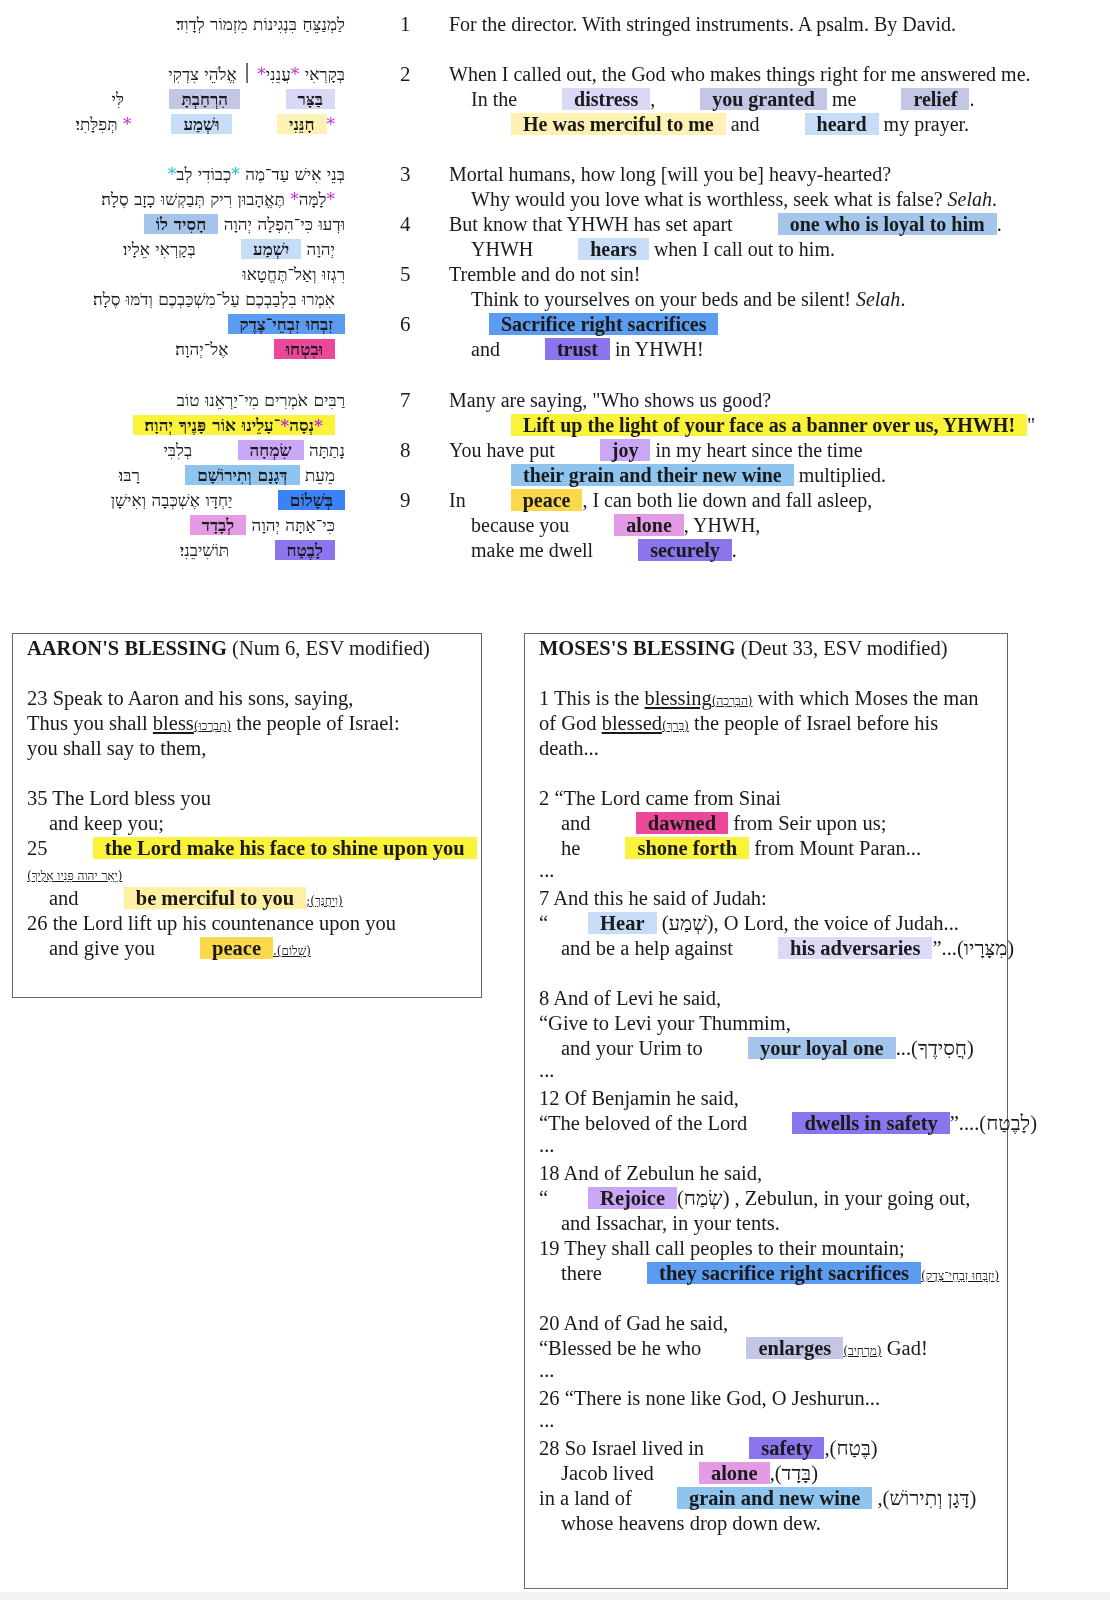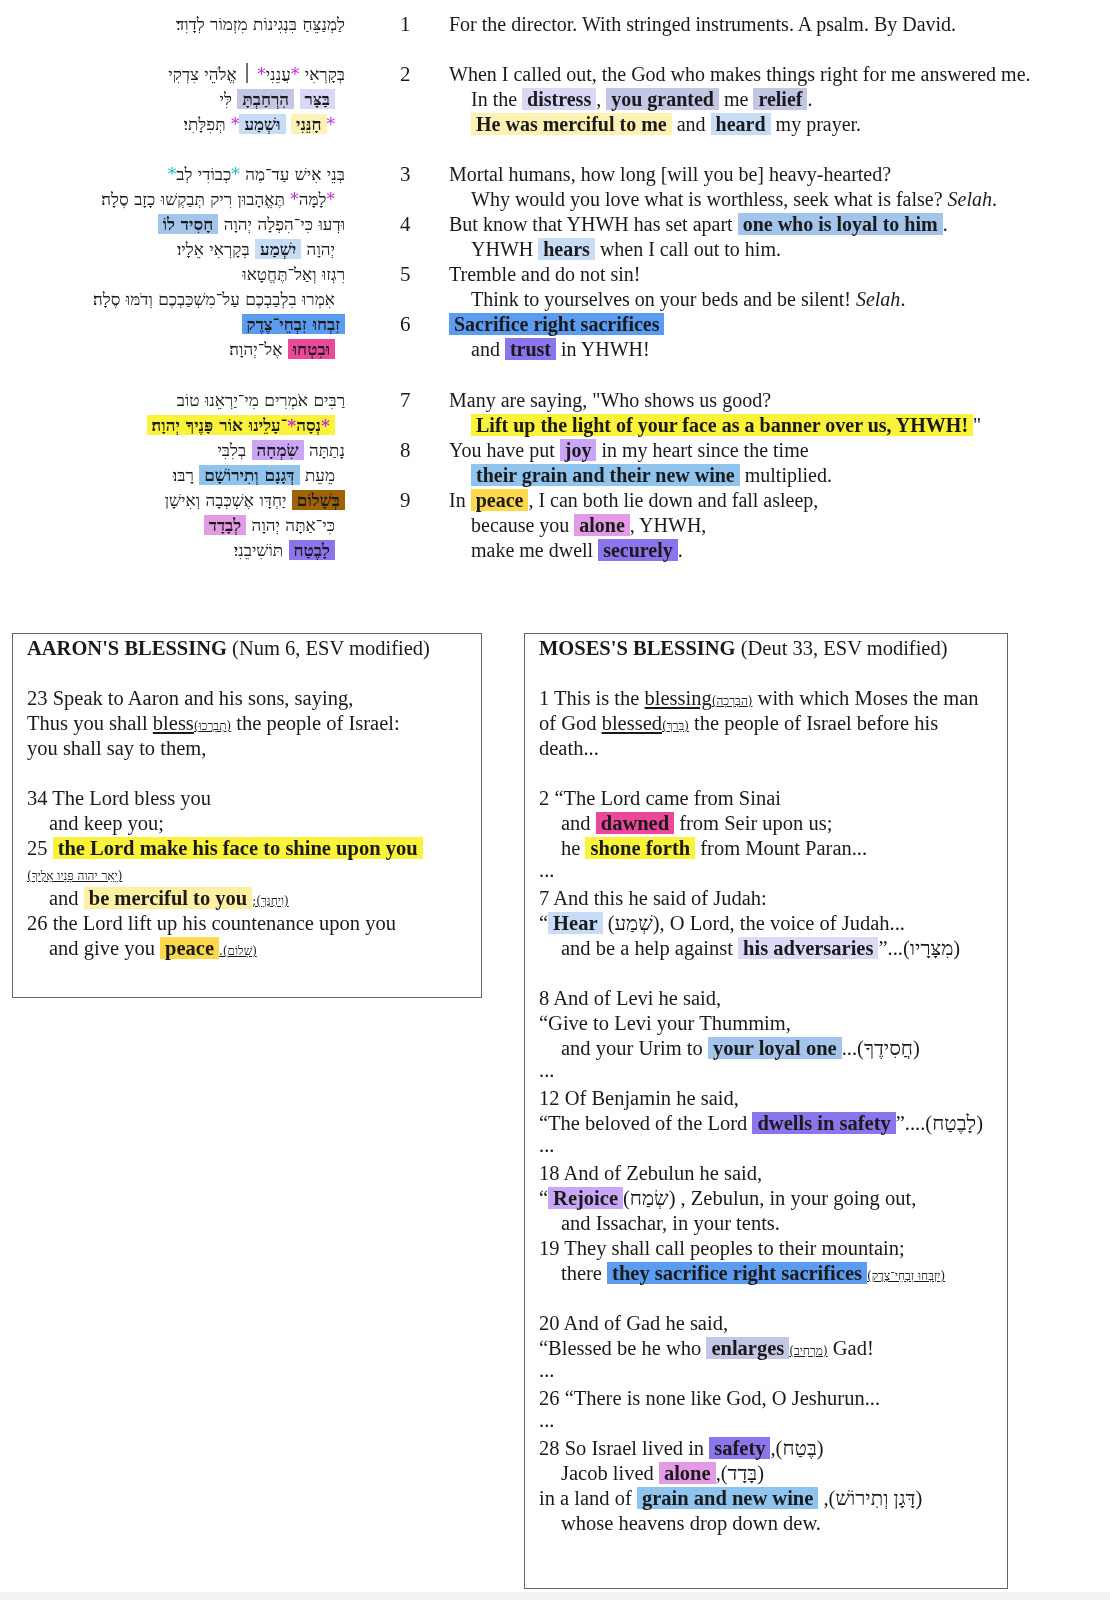--- a/index.html
+++ b/index.html
@@ -10,21 +10,21 @@
   }
   .bottom-strip { position: absolute; left: 0; top: 1592px; width: 1110px; height: 8px; background: #f2f2f2; }
 
   
   .psalm { position: absolute; left: 0; top: 10px; width: 1110px; }
   .pline { position: absolute; height: 25px; line-height: 25px; font-size: 20px; white-space: nowrap; }
   .heb { right: 765px; direction: rtl; text-align: right; font-family: "DejaVu Serif", "Liberation Serif", serif; font-size: 17px; }
   .num { left: 400px; width: 20px; text-align: left; font-size: 21px; }
   .eng { left: 449px; }
   .eng.indent { left: 471px; }
-  .hl { padding: 0 5px; }
+  .hl { padding: 0 12px; margin-left: 40px; }
   b { font-weight: bold; }
   i { font-style: italic; }
   .star-pink { color: #c02bd6; }
   .star-cyan { color: #1fb8c9; }
 
   
   .box { position: absolute; border: 1.5px solid #666; background: #fff; box-sizing: border-box; }
   .box-aaron { left: 12px; top: 633px; width: 470px; height: 365px; }
   .box-moses { left: 524px; top: 633px; width: 484px; height: 956px; }
   .bline { position: absolute; left: 14px; height: 25px; line-height: 25px; font-size: 20.5px; white-space: nowrap; text-align: center; }
@@ -136,21 +136,21 @@
   </div>
 
   <div class="pline heb" style="top:453px; right:775px">
     <span>מֵעֵת </span><b class="hl" style="background:#8fc4ef">דְּגָנָם וְתִירוֹשָׁם</b><span> רָבּוּ׃</span>
   </div>
   <div class="pline eng indent" style="top:453px">
     <b class="hl" style="background:#8fc4ef">their grain and their new wine</b><span> multiplied.</span>
   </div>
 
   <div class="pline heb" style="top:478px">
-    <b class="hl" style="background:#a16207">בְּשָׁלוֹם</b><span> יַחְדָּו אֶשְׁכְּבָה וְאִישָׁן</span>
+    <b class="hl" style="background:#3b82f6">בְּשָׁלוֹם</b><span> יַחְדָּו אֶשְׁכְּבָה וְאִישָׁן</span>
   </div>
   <div class="pline num" style="top:478px">9</div>
   <div class="pline eng" style="top:478px">
     <span>In </span><b class="hl" style="background:#fcd84c">peace</b><span>, I can both lie down and fall asleep,</span>
   </div>
 
   <div class="pline heb" style="top:503px; right:775px">
     <span>כִּי־אַתָּה יְהוָה </span><b class="hl" style="background:#e39be6">לְבָדָד</b>
   </div>
   <div class="pline eng indent" style="top:503px">
@@ -167,21 +167,21 @@
 
 <div class="box box-aaron">
   <div class="bline" style="top:2px">
     <span class="title-b">AARON'S BLESSING</span><span> (Num 6, ESV modified)</span>
   </div>
   <div class="bline" style="top:52px">23 Speak to Aaron and his sons, saying,</div>
   <div class="bline" style="top:77px">
     <span>Thus you shall </span><span class="u">bless</span><span class="hebi">(תְבָרֲכוּ)</span><span>  the people of Israel:</span>
   </div>
   <div class="bline" style="top:102px">you shall say to them,</div>
-  <div class="bline" style="top:152px">34 The Lord bless you</div>
+  <div class="bline" style="top:152px">35 The Lord bless you</div>
   <div class="bline indent" style="top:177px">and keep you;</div>
   <div class="bline" style="top:202px">
     <span>25 </span><b class="hl" style="background:#fbf23a">the Lord make his face to shine upon you</b>
   </div>
   <div class="bline" style="top:227px"><span class="hebi">(יָאֵר יהוה פָּנָיו אֵלֶיךָ)</span></div>
   <div class="bline indent" style="top:252px">
     <span>and </span><b class="hl" style="background:#fdf0a3">be merciful to you</b><span class="hebi">;(וִיחֻנֶּךָּ)</span>
   </div>
   <div class="bline" style="top:277px">26 the Lord lift up his countenance upon you</div>
   <div class="bline indent" style="top:302px">

